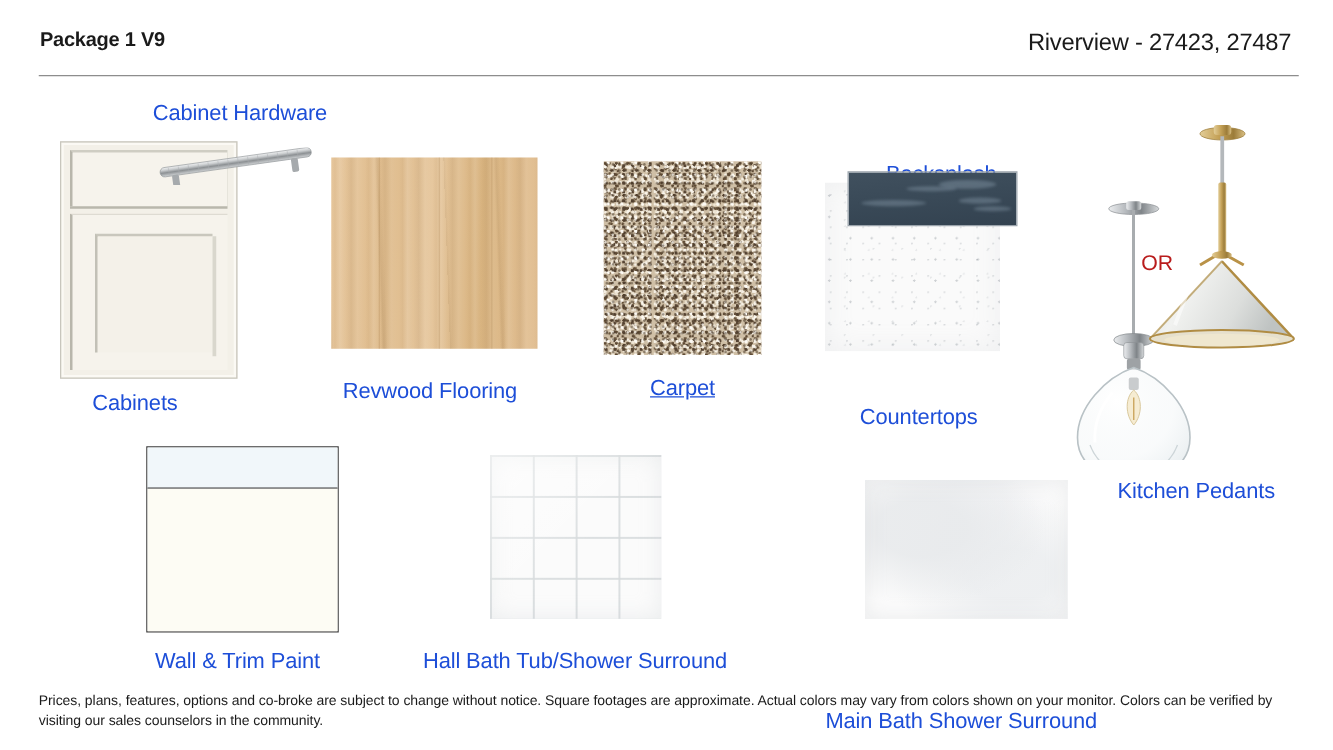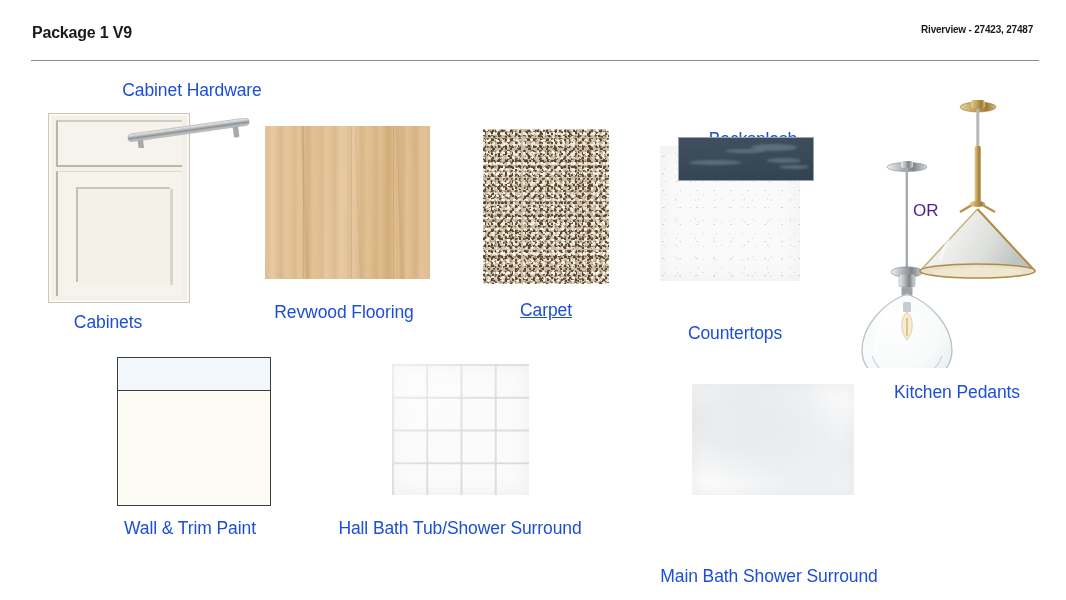--- a/index.html
+++ b/index.html
@@ -6,21 +6,21 @@
   body{
     width:1066px;height:600px;background:#ffffff;
     font-family:"Liberation Sans","DejaVu Sans",sans-serif;
     color:#1a1a1a;overflow:hidden;position:relative;
   }
   .page{position:relative;width:1066px;height:600px;}
 
   
   .header{position:absolute;left:0;top:24px;width:1059px;height:30px;}
   .header-title{position:absolute;left:32px;top:0;font-size:16px;font-weight:bold;letter-spacing:-0.2px;}
-  .header-right{position:absolute;right:26px;top:0;font-size:10px;font-weight:bold;letter-spacing:-0.2px;}
+  .header-right{position:absolute;right:26px;top:0;font-size:19px;font-weight:normal;letter-spacing:-0.2px;}
   .header-rule{position:absolute;left:31px;top:60px;width:1008px;height:1px;background:#8d8d8d;}
 
   
   .lbl{position:absolute;font-size:17.5px;color:#1d4ed8;white-space:nowrap;letter-spacing:-0.1px;}
   .lbl.c{transform:translateX(-50%);}
 
   
   .cab-wrap{position:absolute;left:48px;top:113px;width:142px;height:190px;}
   .cab-door{position:absolute;inset:0;background:#f3f0e8;border:1px solid #c8c6bd;
             box-shadow:inset 0 0 0 2px #fbf9f4;}
@@ -86,21 +86,21 @@
       radial-gradient(circle at 85% 85%, rgba(110,120,130,.14) 0 .7px, transparent .9px);
     background-size:17px 17px,13px 13px,23px 23px,19px 19px;
     box-shadow:inset 0 0 22px rgba(190,195,200,.18);}
   .backsplash{position:absolute;left:678px;top:137px;width:134px;height:42px;
     background:linear-gradient(175deg,#40505e 0%,#3a4a58 45%,#334250 100%);
     border:1px solid #9aa3ab;overflow:hidden;}
   .bs-streak{position:absolute;background:rgba(170,190,205,.30);border-radius:50%;filter:blur(1.2px);}
 
   
   .pendants{position:absolute;left:850px;top:88px;width:190px;height:280px;}
-  .or-text{position:absolute;left:913px;top:201px;font-size:17px;color:#4c1d95;}
+  .or-text{position:absolute;left:913px;top:201px;font-size:17px;color:#b91c1c;}
 
   
   .paint{position:absolute;left:117px;top:357px;width:152px;height:147px;border:1px solid #3d3d3d;}
   .paint-top{position:absolute;left:0;top:0;right:0;height:32px;background:#f1f7fa;border-bottom:1px solid #3d3d3d;}
   .paint-bot{position:absolute;left:0;top:33px;right:0;bottom:0;background:#fdfcf4;}
 
   
   .halltile{position:absolute;left:392px;top:364px;width:137px;height:131px;
     background:#fbfbfb;
     background-image:
@@ -270,14 +270,15 @@
     <div class="paint-bot"></div>
   </div>
   <div class="lbl c" style="left:190px;top:518px;">Wall &amp; Trim Paint</div>
 
   <div class="halltile"></div>
   <div class="lbl c" style="left:460px;top:518px;">Hall Bath Tub/Shower Surround</div>
 
   <div class="mainbath"></div>
   <div class="lbl c" style="left:769px;top:518px;margin-top:48px;">Main Bath Shower Surround</div>
 
+  <div class="footer">Prices, plans, features, options and co-broke are subject to change without notice. Square footages are approximate. Actual colors may vary from colors shown on your monitor. Colors can be verified by visiting our sales counselors in the community.</div>
 
 </div>
 
 </body></html>

